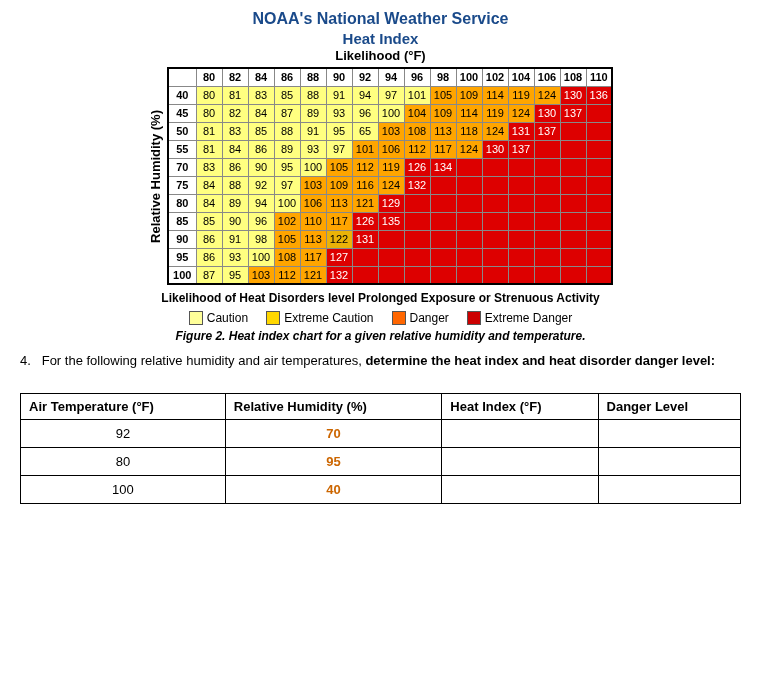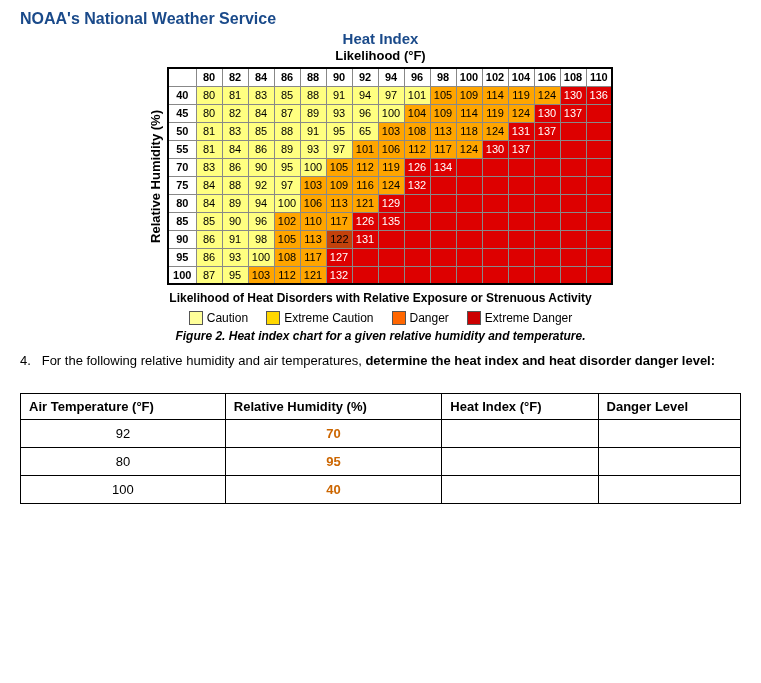--- a/index.html
+++ b/index.html
@@ -6,20 +6,21 @@
     body {
       font-family: Arial, sans-serif;
       background: #fff;
       width: 761px;
       min-height: 683px;
       padding: 10px 20px;
       font-size: 13px;
       color: #000;
     }
     .page-title {
+      text-align: center;
       font-size: 16px;
       font-weight: bold;
       color: #1a4a8a;
       margin-bottom: 2px;
     }
     .chart-title {
       text-align: center;
       font-size: 15px;
       font-weight: bold;
       color: #1a4a8a;
@@ -313,21 +314,21 @@
           <td style="background-color: rgb(221, 0, 0); color: rgb(255, 255, 255);"></td>
           <td style="background-color: rgb(221, 0, 0); color: rgb(255, 255, 255);"></td>
         </tr>
         <tr>
           <th class="row-label">90</th>
           <td style="background-color: rgb(255, 255, 128); color: rgb(0, 0, 0);">86</td>
           <td style="background-color: rgb(255, 255, 128); color: rgb(0, 0, 0);">91</td>
           <td style="background-color: rgb(255, 255, 128); color: rgb(0, 0, 0);">98</td>
           <td style="background-color: rgb(255, 165, 0); color: rgb(0, 0, 0);">105</td>
           <td style="background-color: rgb(255, 165, 0); color: rgb(0, 0, 0);">113</td>
-          <td style="background-color: #c2410c; color: rgb(0, 0, 0); text-align: right;">122</td>
+          <td style="background-color: #eab308; color: rgb(0, 0, 0);">122</td>
           <td style="background-color: rgb(221, 0, 0); color: rgb(255, 255, 255);">131</td>
           <td style="background-color: rgb(221, 0, 0); color: rgb(255, 255, 255);"></td>
           <td style="background-color: rgb(221, 0, 0); color: rgb(255, 255, 255);"></td>
           <td style="background-color: rgb(221, 0, 0); color: rgb(255, 255, 255);"></td>
           <td style="background-color: rgb(221, 0, 0); color: rgb(255, 255, 255);"></td>
           <td style="background-color: rgb(221, 0, 0); color: rgb(255, 255, 255);"></td>
           <td style="background-color: rgb(221, 0, 0); color: rgb(255, 255, 255);"></td>
           <td style="background-color: rgb(221, 0, 0); color: rgb(255, 255, 255);"></td>
           <td style="background-color: rgb(221, 0, 0); color: rgb(255, 255, 255);"></td>
           <td style="background-color: rgb(221, 0, 0); color: rgb(255, 255, 255);"></td>
@@ -367,21 +368,21 @@
           <td style="background-color: rgb(221, 0, 0); color: rgb(255, 255, 255);"></td>
           <td style="background-color: rgb(221, 0, 0); color: rgb(255, 255, 255);"></td>
           <td style="background-color: rgb(221, 0, 0); color: rgb(255, 255, 255);"></td>
           <td style="background-color: rgb(221, 0, 0); color: rgb(255, 255, 255);"></td>
           <td style="background-color: rgb(221, 0, 0); color: rgb(255, 255, 255);"></td>
         </tr>
       </tbody>
   </table>
 </div>
 
-<div class="likelihood-label">Likelihood of Heat Disorders with Relative Exposure or Strenuous Activity</div>
+<div class="likelihood-label">Likelihood of Heat Disorders level Prolonged Exposure or Strenuous Activity</div>
 <div class="legend-row" id="legend-row">
     <div class="legend-item">
       <span class="legend-box" style="background-color: rgb(255, 255, 153);"></span>
       <span>Caution</span>
     </div>
     <div class="legend-item">
       <span class="legend-box" style="background-color: rgb(255, 215, 0);"></span>
       <span>Extreme Caution</span>
     </div>
     <div class="legend-item">

